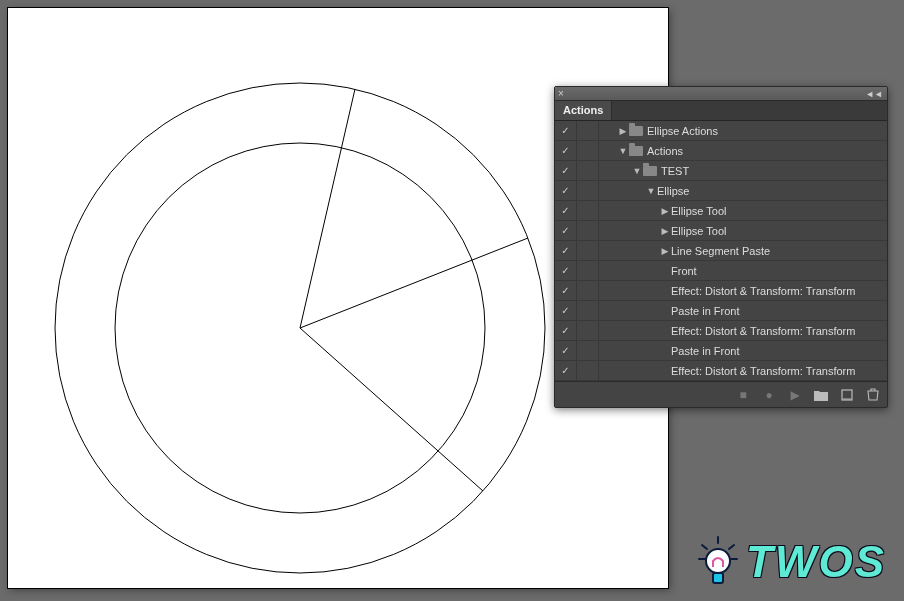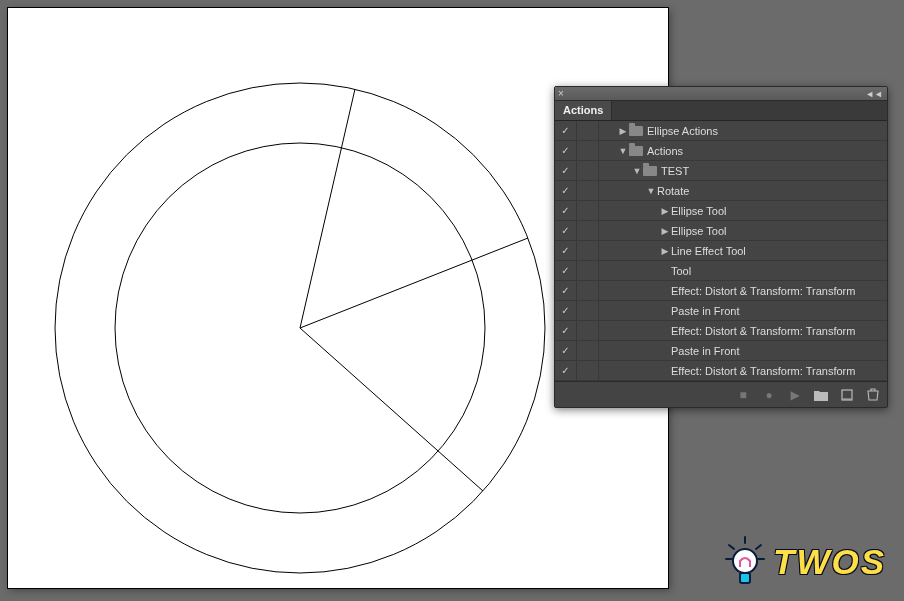--- a/index.html
+++ b/index.html
@@ -166,23 +166,23 @@
     right: 8px;
     bottom: 8px;
     display: flex;
     align-items: center;
     gap: 6px;
     padding: 4px 10px 4px 8px;
     border-radius: 4px;
   }
   .watermark-text {
     font-family: Impact, "Arial Black", sans-serif;
-    font-size: 35px;
+    font-size: 44px;
     letter-spacing: 2px;
-    color: #fde047;
+    color: #5eead4;
     font-style: italic;
     font-weight: 900;
     text-shadow: -1px -1px 0 #0a0a1a, 1px -1px 0 #0a0a1a, -1px 1px 0 #0a0a1a, 1px 1px 0 #0a0a1a;
   }
   .bulb svg { display: block; }
 </style>
 </head>
 <body>
 
 <div class="canvas">
@@ -231,21 +231,21 @@
           <span class="disclose">▼</span>
           <span class="folder-icon"></span>
           <span>TEST</span>
         </div>
       </div>
       <div class="tree-row">
         <div class="col-check">✓</div>
         <div class="col-rec"></div>
         <div class="col-main indent-3">
           <span class="disclose">▼</span>
-          <span>Rotate</span>
+          <span>Ellipse</span>
         </div>
       </div>
       <div class="tree-row">
         <div class="col-check">✓</div>
         <div class="col-rec"></div>
         <div class="col-main indent-4">
           <span class="disclose">▶</span>
           <span>Ellipse Tool</span>
         </div>
       </div>
@@ -255,29 +255,29 @@
         <div class="col-main indent-4">
           <span class="disclose">▶</span>
           <span>Ellipse Tool</span>
         </div>
       </div>
       <div class="tree-row">
         <div class="col-check">✓</div>
         <div class="col-rec"></div>
         <div class="col-main indent-4">
           <span class="disclose">▶</span>
-          <span>Line Effect Tool</span>
-        </div>
-      </div>
-      <div class="tree-row">
-        <div class="col-check">✓</div>
-        <div class="col-rec"></div>
-        <div class="col-main indent-4">
-          <span class="disclose"></span>
-          <span>Tool</span>
+          <span>Line Segment Paste</span>
+        </div>
+      </div>
+      <div class="tree-row">
+        <div class="col-check">✓</div>
+        <div class="col-rec"></div>
+        <div class="col-main indent-4">
+          <span class="disclose"></span>
+          <span>Front</span>
         </div>
       </div>
       <div class="tree-row">
         <div class="col-check">✓</div>
         <div class="col-rec"></div>
         <div class="col-main indent-4">
           <span class="disclose"></span>
           <span>Effect: Distort &amp; Transform: Transform</span>
         </div>
       </div>

